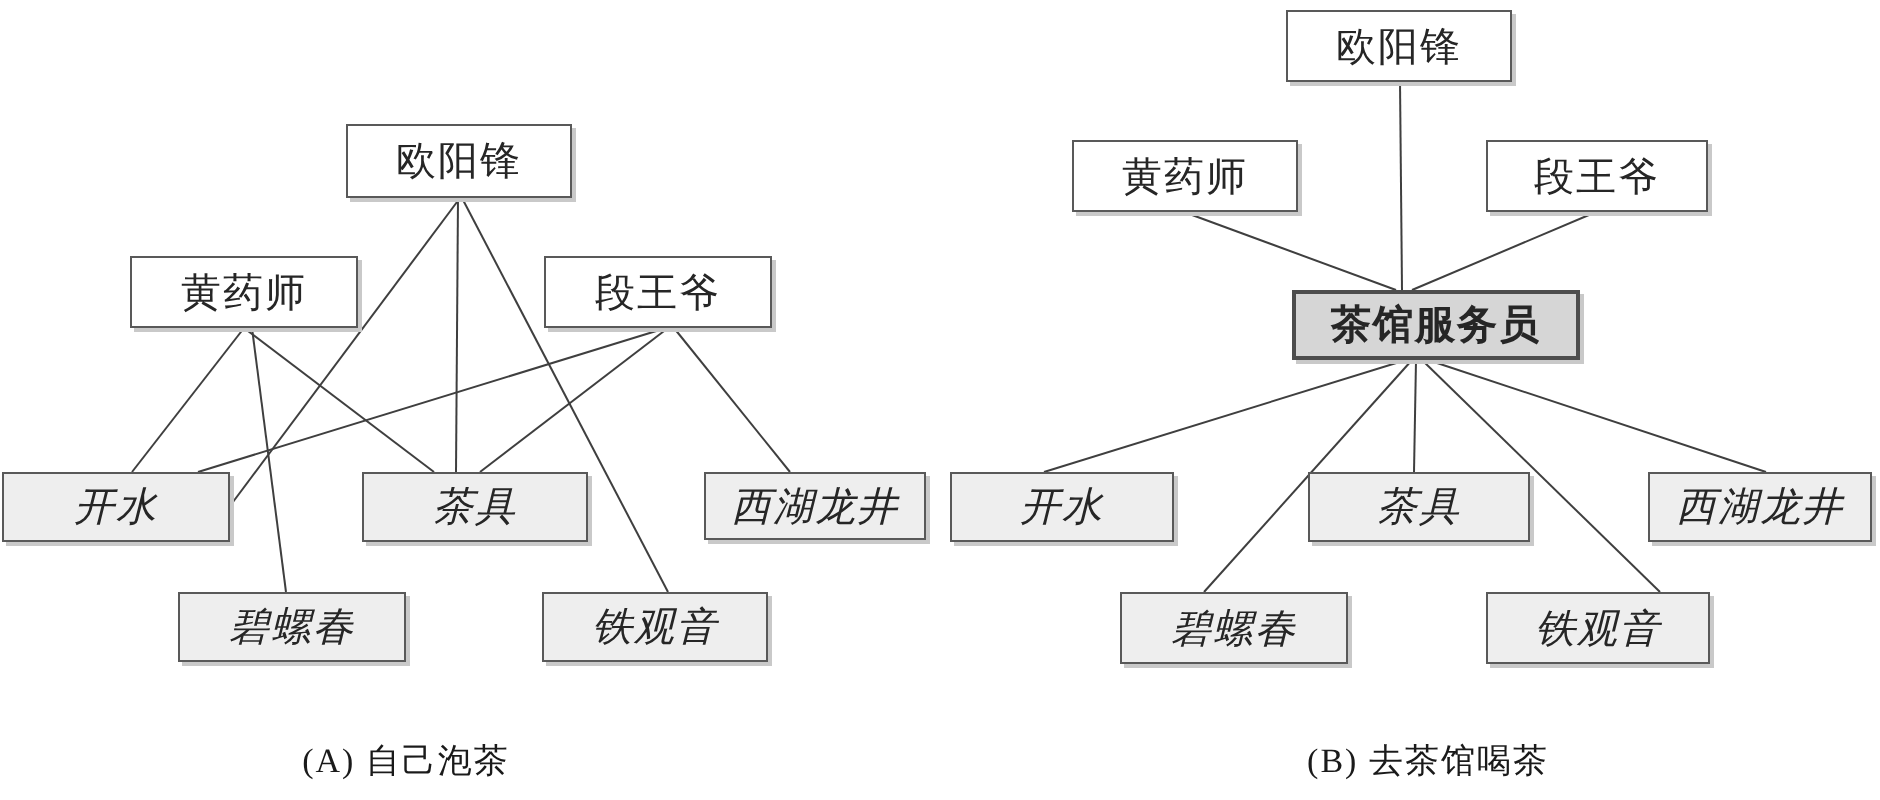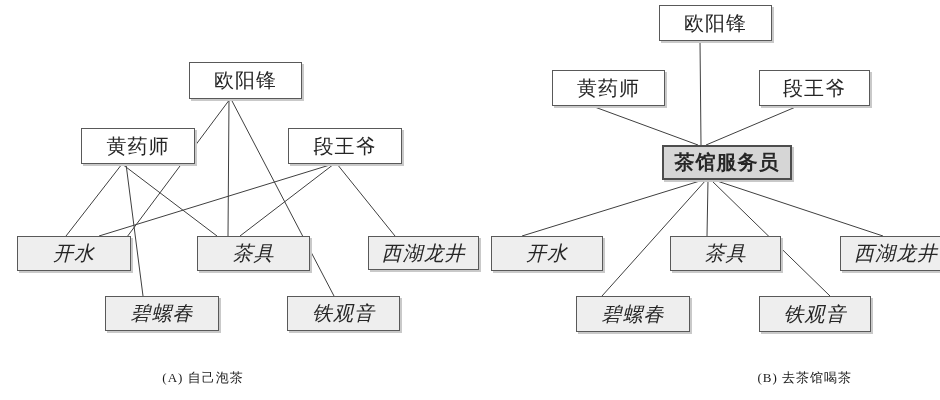--- a/index.html
+++ b/index.html
@@ -28,37 +28,36 @@
     position:absolute;
     box-sizing:border-box;
     display:flex;align-items:center;justify-content:center;
     border:1.5px solid var(--box-border);
     background:var(--plain-fill);
     box-shadow:2px 2px 0 var(--shadow);
     font-size:20px;
     color:var(--text);
     letter-spacing:1px;
     white-space:nowrap;
-    margin-left:16px;
   }
   .node.item{ background:var(--item-fill);font-style:italic; }
   .node.mediator{
     background:var(--mediator-fill);
     border:2px solid var(--mediator-border);
     font-weight:bold;
   }
   .caption{
     position:absolute;
-    font-size:13px;
+    font-size:17px;
     color:#1a1a1a;
     text-align:center;
     letter-spacing:1px;
   }
   #caption-A{ left:58px; top:369px; width:290px; }
-  #caption-B{ left:576px; top:369px; width:276px;text-align:right; }
+  #caption-B{ left:576px; top:369px; width:276px; }
 </style>
 </head>
 <body>
 
 <div class="canvas" id="canvas">
   <svg class="edges" id="edges" width="940" height="400">
       <line x1="230" y1="99" x2="115" y2="253" stroke="#3f3f3f" stroke-width="1"></line>
       <line x1="229" y1="99" x2="228" y2="236" stroke="#3f3f3f" stroke-width="1"></line>
       <line x1="231" y1="99" x2="334" y2="296" stroke="#3f3f3f" stroke-width="1"></line>
       <line x1="122" y1="164" x2="66" y2="236" stroke="#3f3f3f" stroke-width="1"></line>
@@ -83,19 +82,19 @@
     <div class="node plain" style="left: 65px; top: 128px; width: 114px; height: 36px;">黄药师</div>
     <div class="node plain" style="left: 272px; top: 128px; width: 114px; height: 36px;">段王爷</div>
     <div class="node item" style="left: 1px; top: 236px; width: 114px; height: 35px;">开水</div>
     <div class="node item" style="left: 181px; top: 236px; width: 113px; height: 35px;">茶具</div>
     <div class="node item" style="left: 352px; top: 236px; width: 111px; height: 34px;">西湖龙井</div>
     <div class="node item" style="left: 89px; top: 296px; width: 114px; height: 35px;">碧螺春</div>
     <div class="node item" style="left: 271px; top: 296px; width: 113px; height: 35px;">铁观音</div>
     <div class="node plain" style="left: 643px; top: 5px; width: 113px; height: 36px;">欧阳锋</div>
     <div class="node plain" style="left: 536px; top: 70px; width: 113px; height: 36px;">黄药师</div>
     <div class="node plain" style="left: 743px; top: 70px; width: 111px; height: 36px;">段王爷</div>
-    <div class="node mediator" style="left: 646px; top: 145px; width: 130px; height: 35px;">茶馆服务员</div>
+    <div class="node mediator" style="left: 646px; top: 145px; width: 144px; height: 35px;">茶馆服务员</div>
     <div class="node item" style="left: 475px; top: 236px; width: 112px; height: 35px;">开水</div>
     <div class="node item" style="left: 654px; top: 236px; width: 111px; height: 35px;">茶具</div>
     <div class="node item" style="left: 824px; top: 236px; width: 112px; height: 35px;">西湖龙井</div>
     <div class="node item" style="left: 560px; top: 296px; width: 114px; height: 36px;">碧螺春</div>
     <div class="node item" style="left: 743px; top: 296px; width: 112px; height: 36px;">铁观音</div>
   </div>
 
 </body></html>

